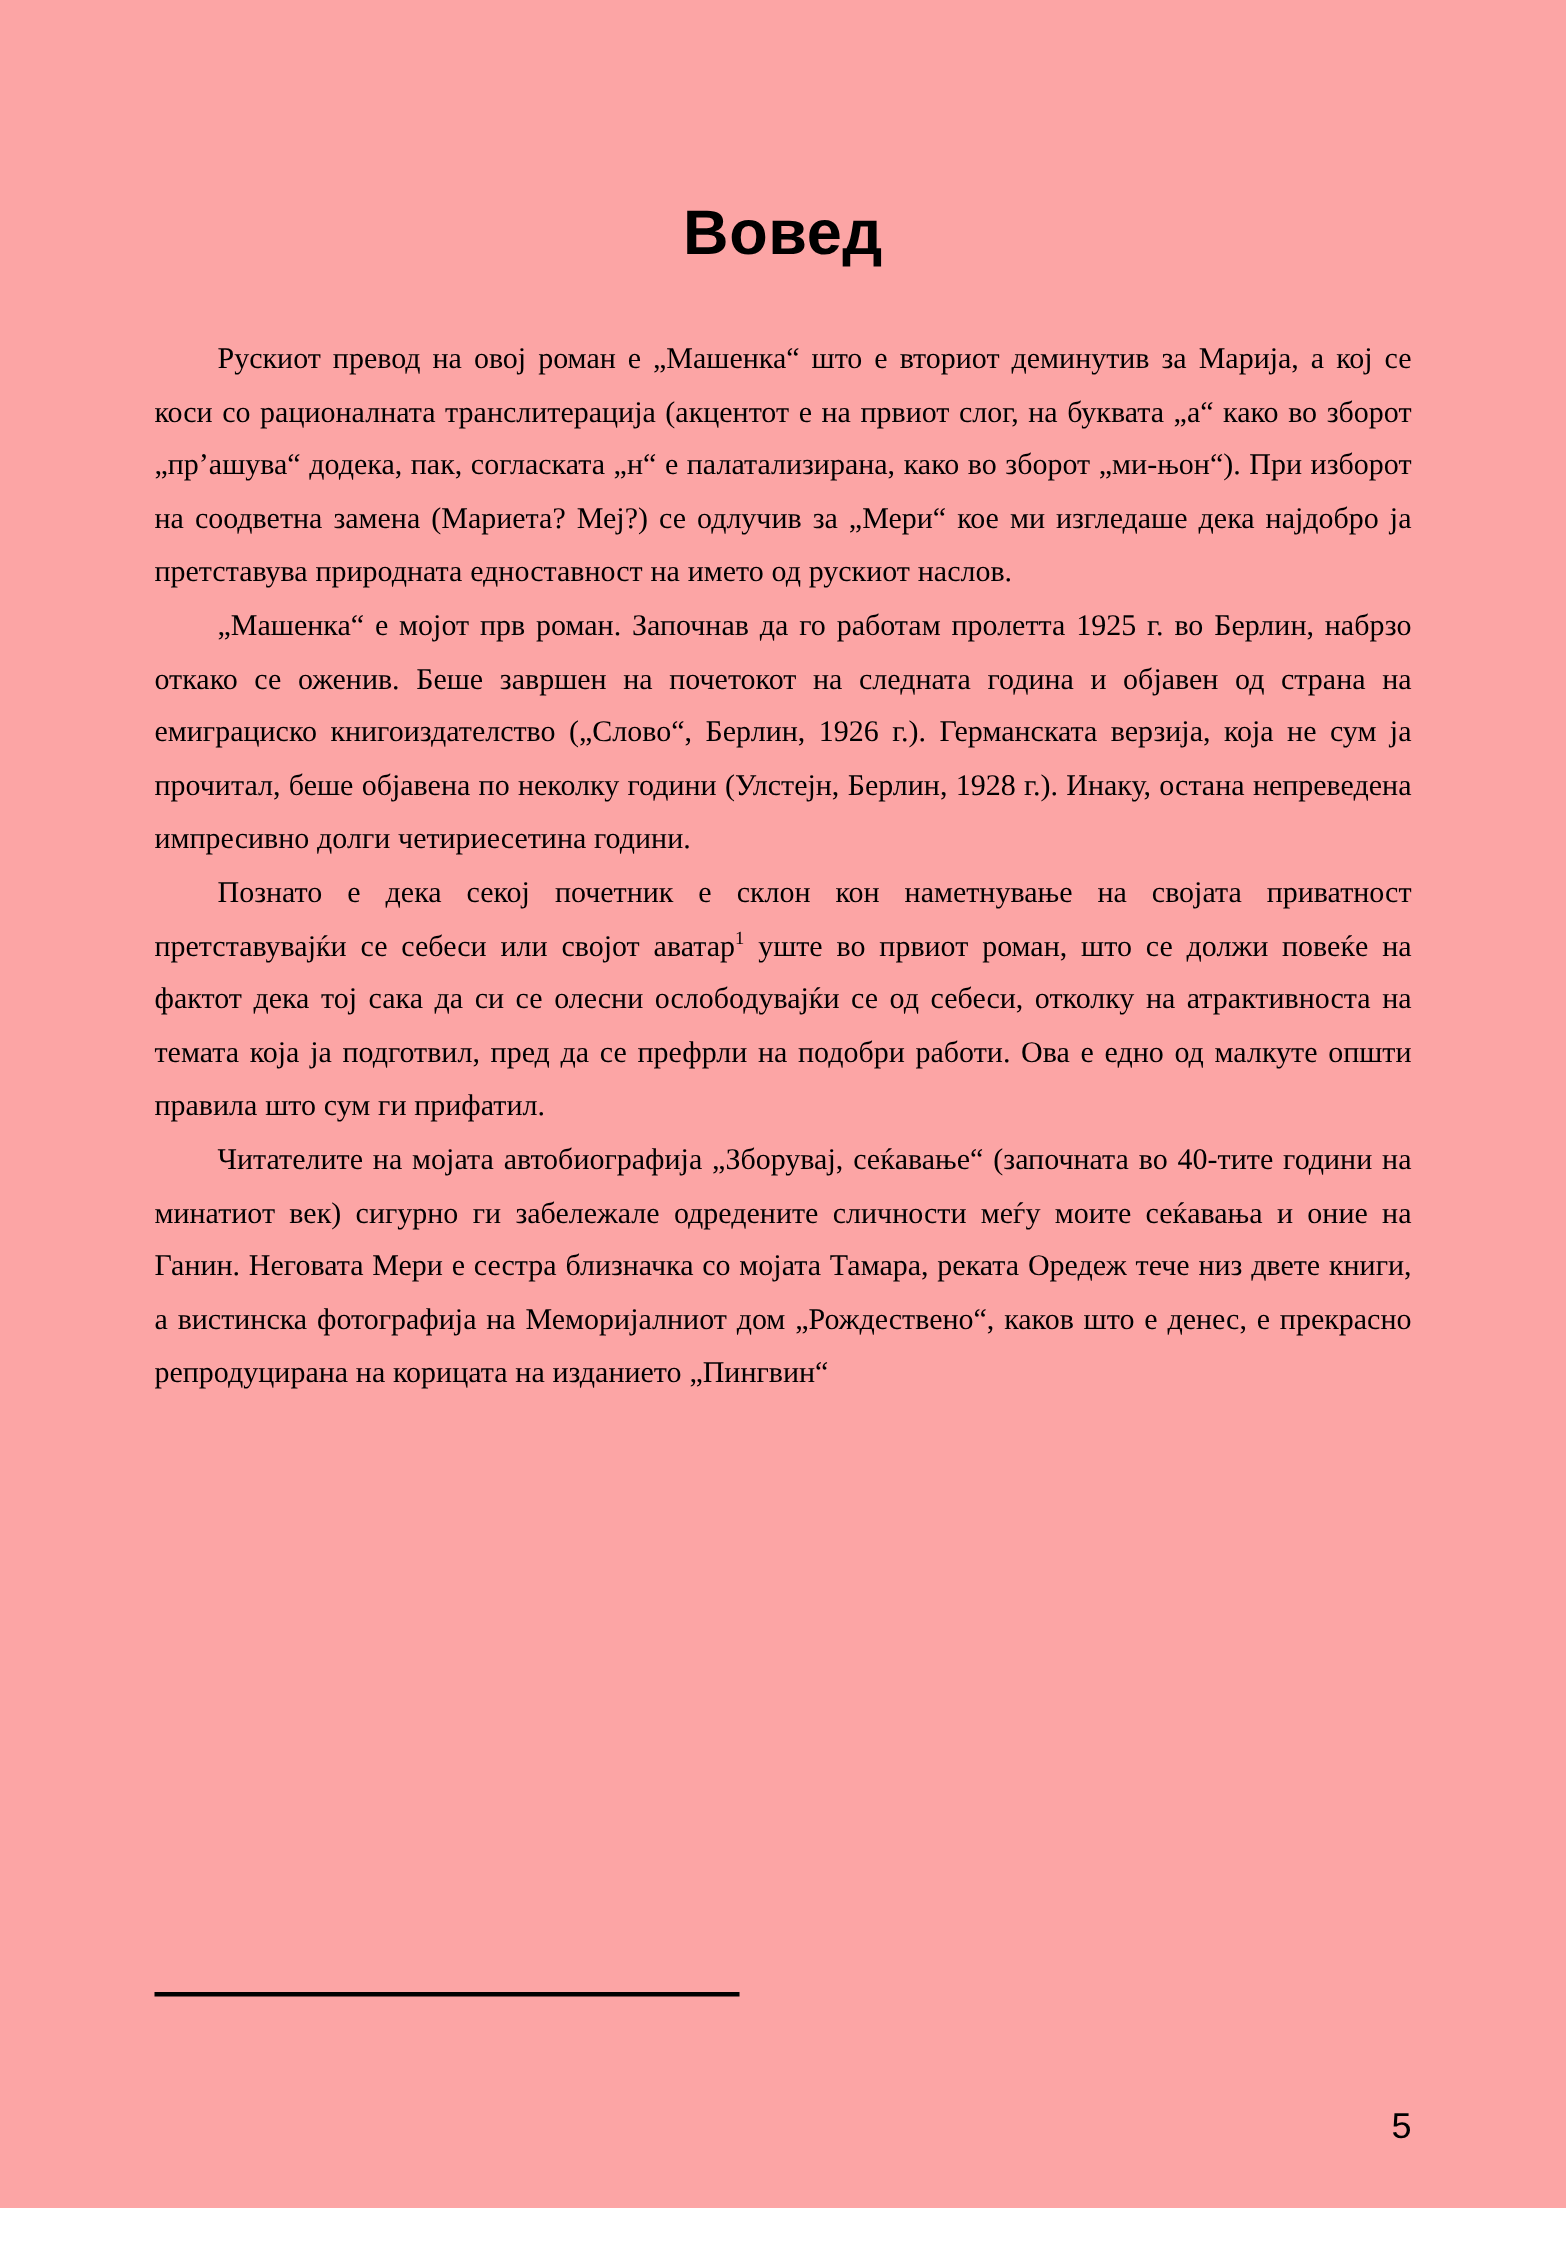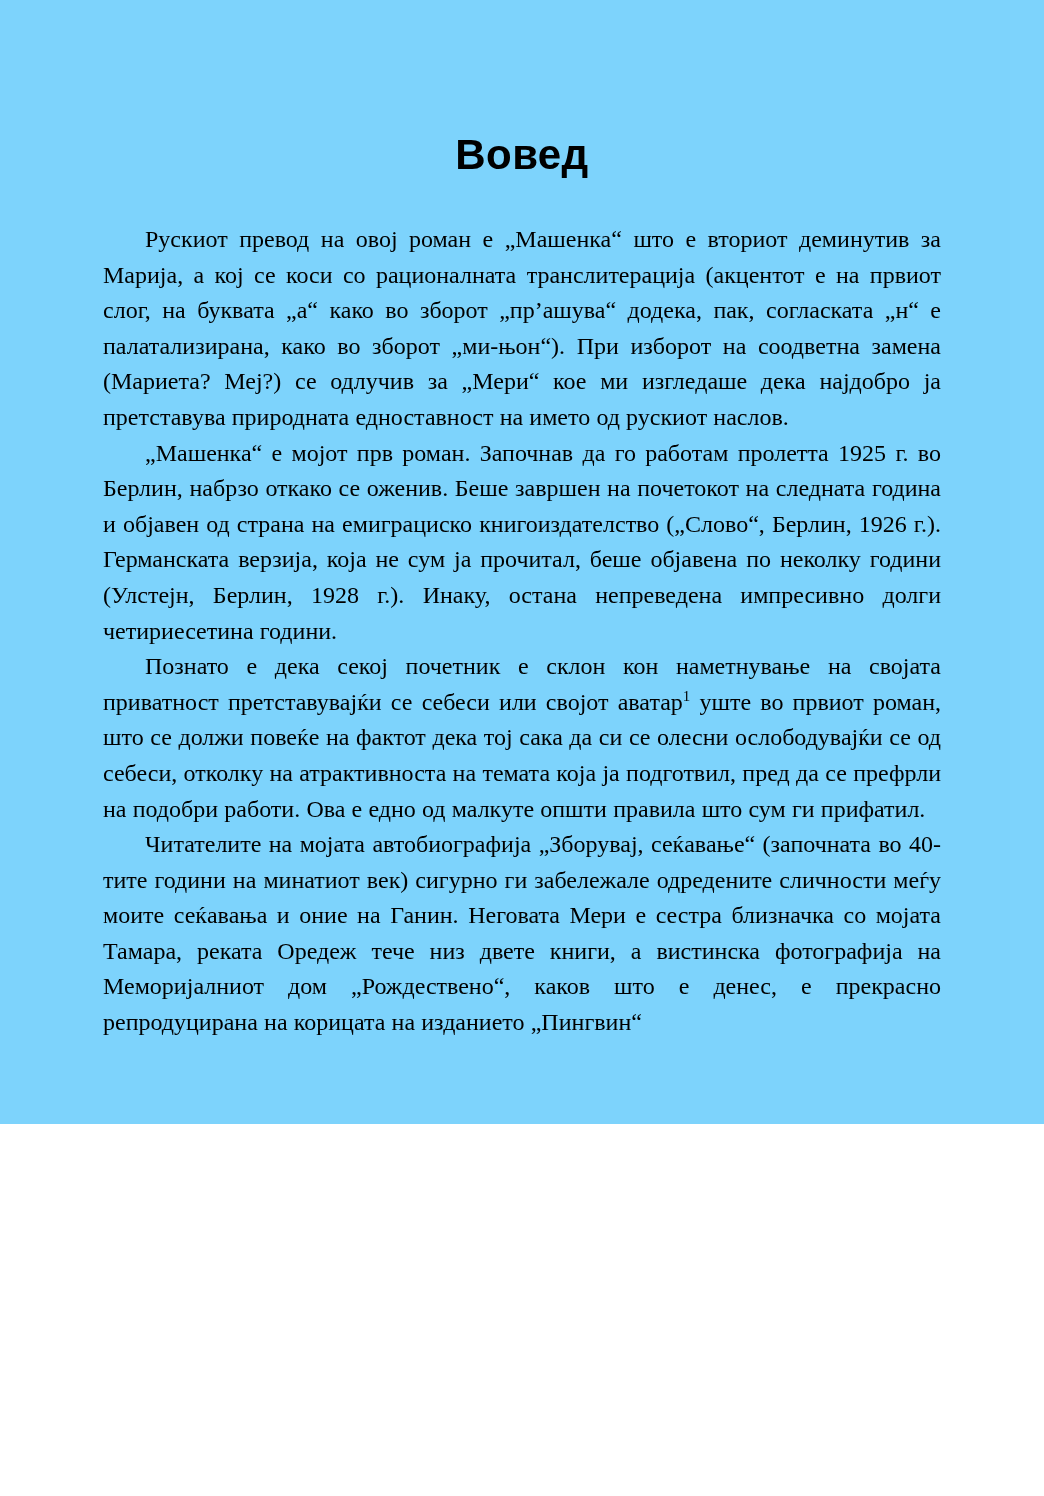--- a/index.html
+++ b/index.html
@@ -4,22 +4,22 @@
 <style>
   html, body {
     margin: 0;
     padding: 0;
     background: #ffffff;
   }
 
   .page {
     position: relative;
     width: 1044px;
-    height: 1124px;
-    background: #7dd3fc;
+    height: 1472px;
+    background: #fca5a5;
     margin: 0 auto;
     overflow: hidden;
     font-family: "Liberation Serif", "DejaVu Serif", serif;
     color: #000000;
   }
 
   
   .page-title {
     position: absolute;
     top: 103px;
@@ -39,21 +39,21 @@
     top: 222px;
     left: 103px;
     width: 838px;
   }
 
   .body-para {
     margin: 0;
     text-align: justify;
     text-justify: inter-word;
     text-indent: 42px;
-    font-size: 24px;
+    font-size: 20px;
     line-height: 35.6px;
     word-spacing: 0.2px;
     hyphens: none;
     font-family: Liberation Serif, serif;
   }
 
   .body-para sup {
     font-size: 0.62em;
     vertical-align: super;
     line-height: 0;

